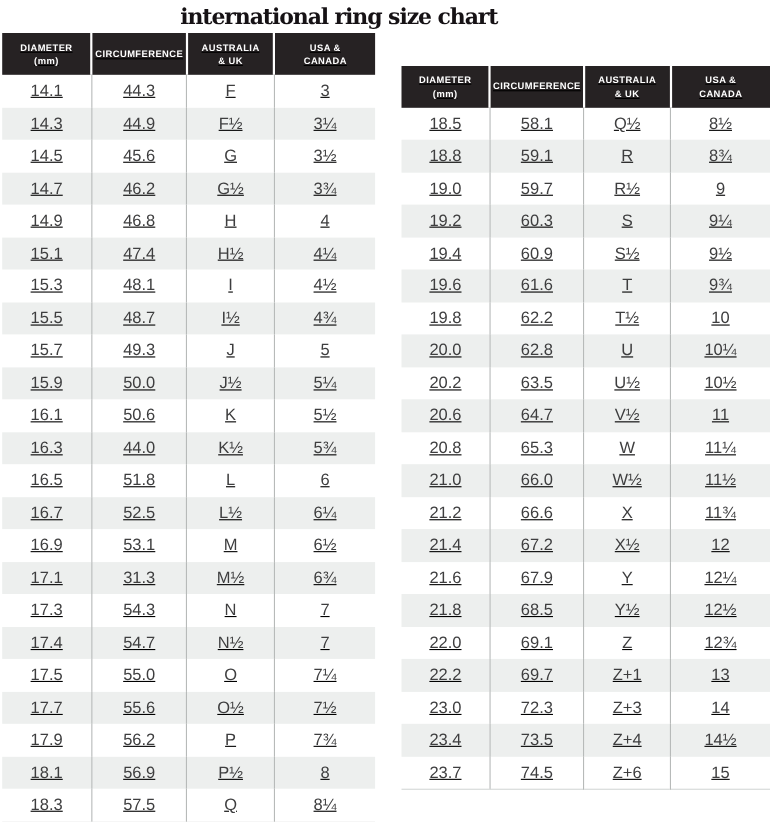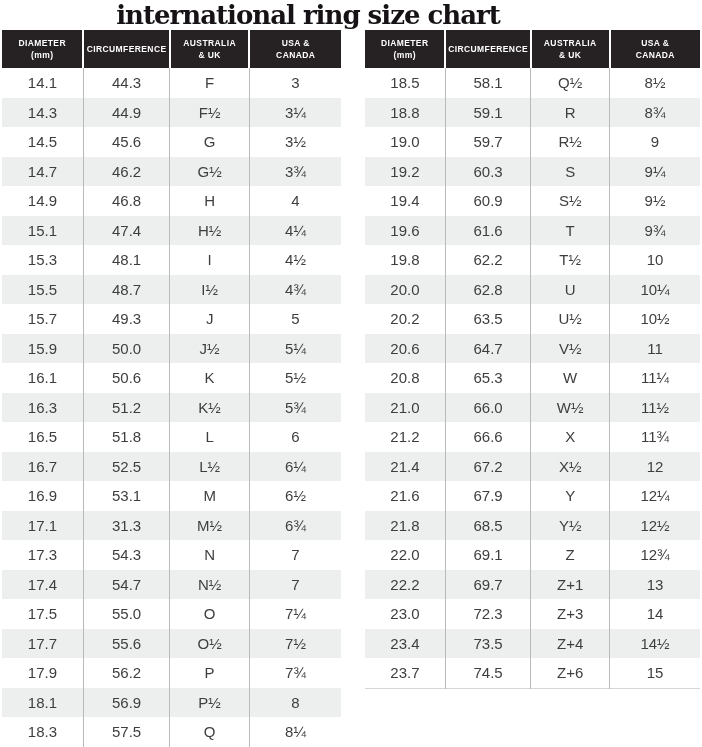--- a/index.html
+++ b/index.html
@@ -13,29 +13,30 @@
     overflow: hidden;
     font-family: "Liberation Sans", sans-serif;
   }
   .chart-title {
     margin: 0 86px 0 0;
     height: 30px;
     line-height: 31px;
     text-align: center;
     font-family: "DejaVu Serif", serif;
     font-weight: bold;
-    font-size: 26px;
+    font-size: 20px;
     letter-spacing: -1px;
     color: #161215;
     white-space: nowrap;
   }
   .tables-wrap {
     display: flex;
-    align-items: flex-start;
+    align-items: center;
     padding: 0 2px;
+    text-decoration: underline;
   }
   table.ring-table {
     border-collapse: collapse;
     table-layout: fixed;
     border-bottom: 1px solid #d4d7d6;
   }
   table.ring-table.left  { width: 339px; }
   table.ring-table.right { width: 335px; }
   .ring-table th {
     background: #262223;
@@ -169,21 +170,21 @@
           <td>5¼</td>
         </tr>
         <tr>
           <td>16.1</td>
           <td>50.6</td>
           <td>K</td>
           <td>5½</td>
         </tr>
         <tr>
           <td>16.3</td>
-          <td>51.2</td>
+          <td>44.0</td>
           <td>K½</td>
           <td>5¾</td>
         </tr>
         <tr>
           <td>16.5</td>
           <td>51.8</td>
           <td>L</td>
           <td>6</td>
         </tr>
         <tr>

